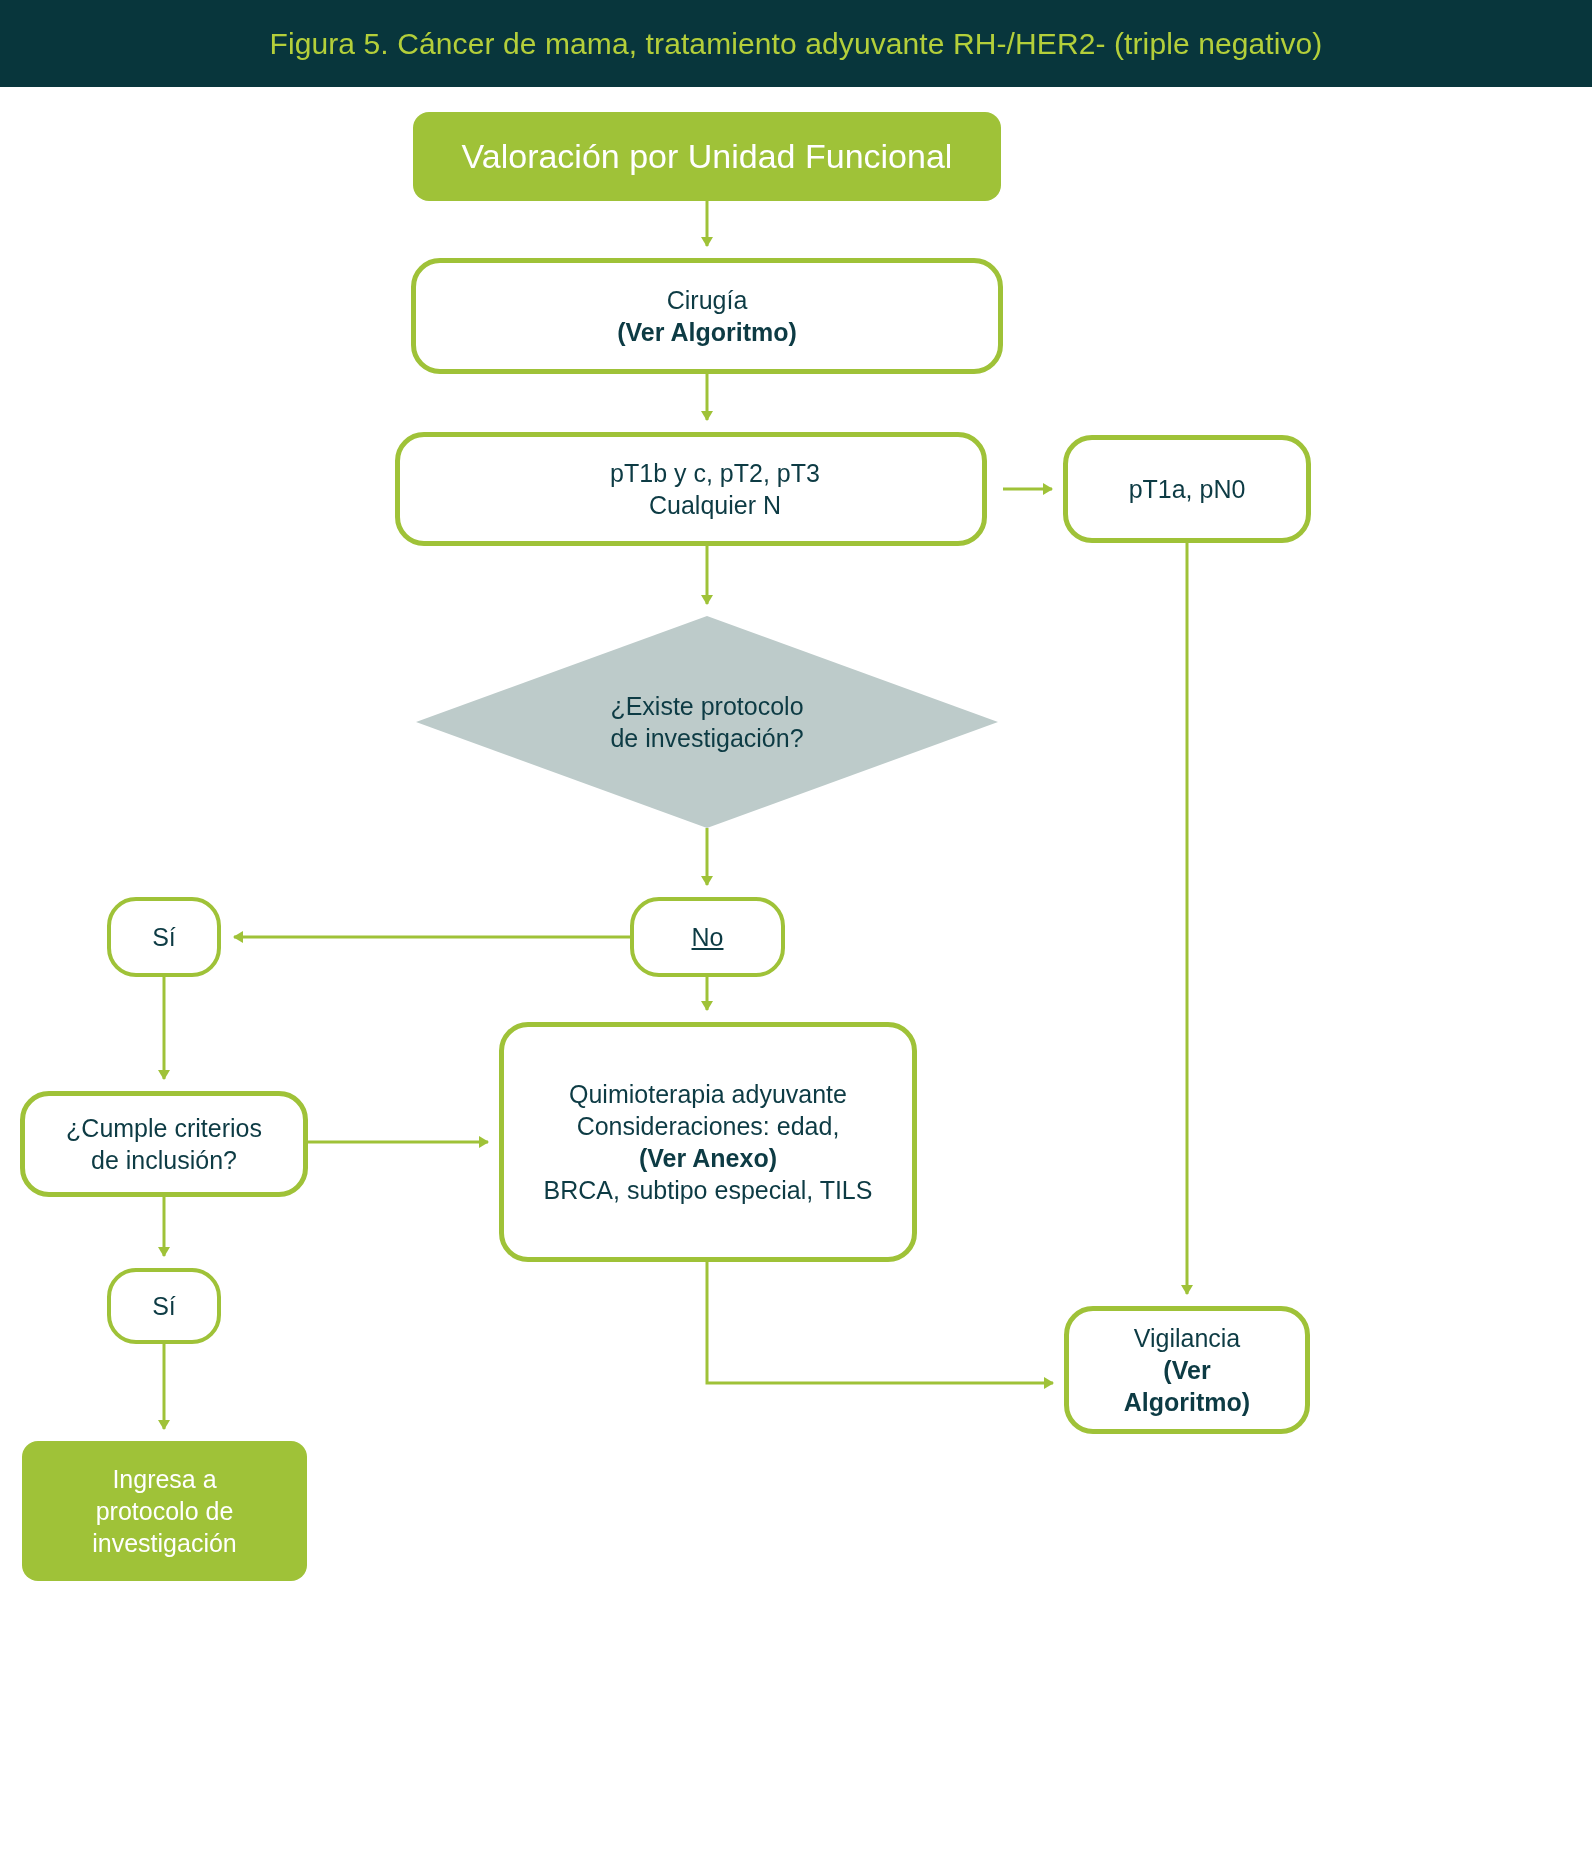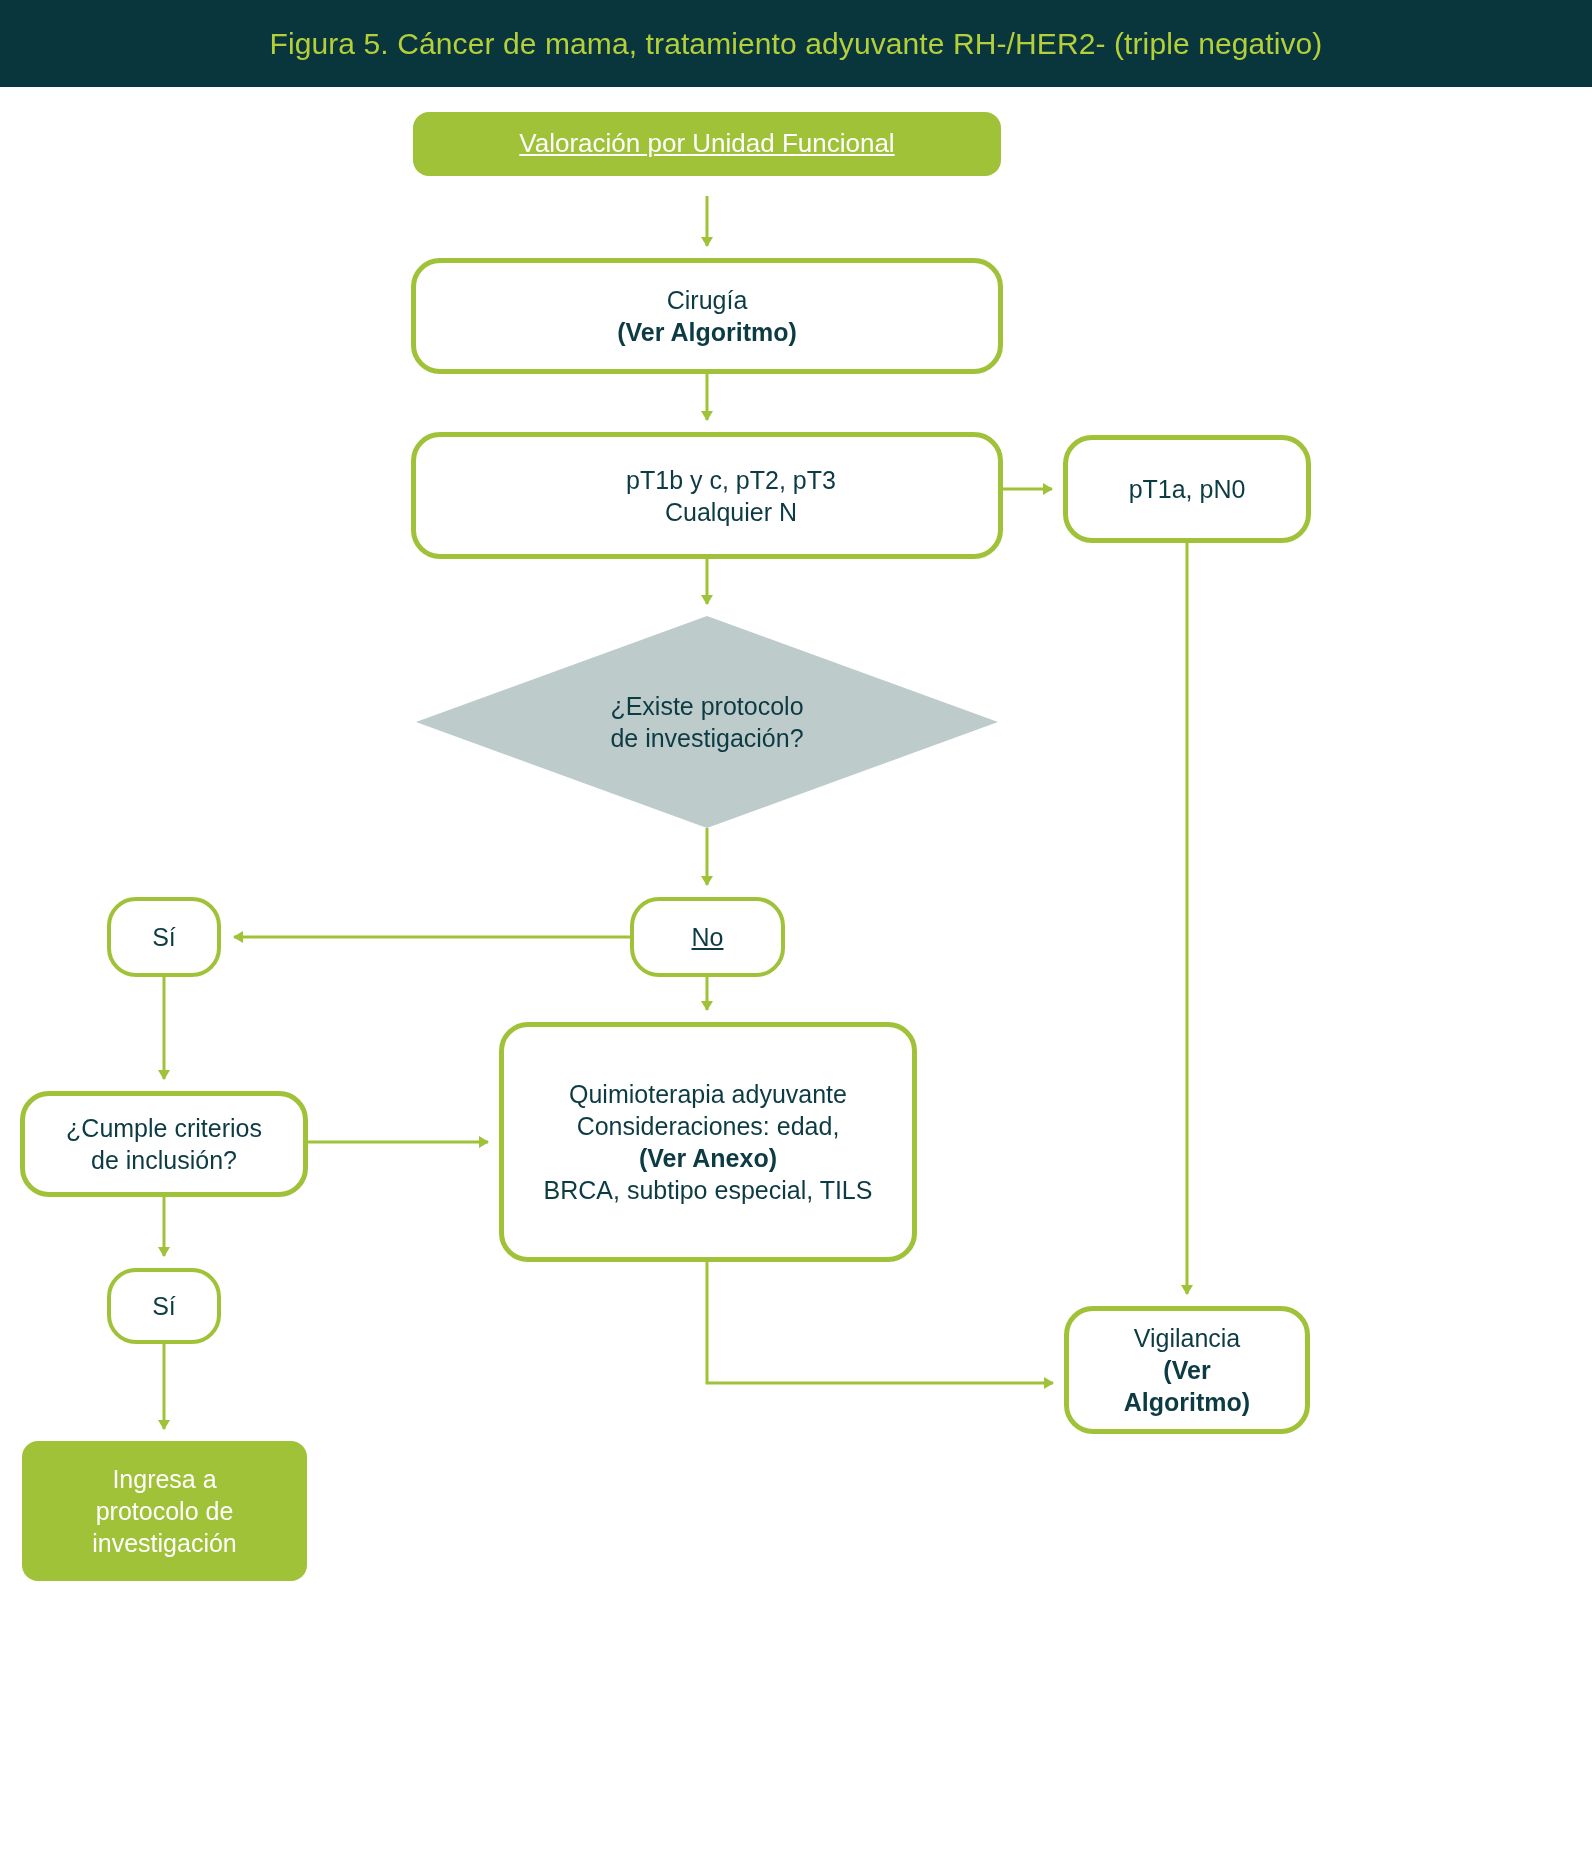--- a/index.html
+++ b/index.html
@@ -79,23 +79,23 @@
     position: absolute;
     left: 0; top: 0;
     width: 100%; height: 100%;
     background: #bdcbca;
     clip-path: polygon(50% 0%, 100% 50%, 50% 100%, 0% 50%);
     z-index: 0;
   }
   .node.diamond .lines { position: relative; z-index: 1; }
 
   
-  #n-valoracion { left: 413px; top: 112px;  width: 588px; height: 64px;  font-size: 26px; text-decoration: underline; }
+  #n-valoracion { left: 413px; top: 112px;  width: 588px; height: 89px;  font-size: 34px; }
   #n-cirugia    { left: 411px; top: 258px;  width: 592px; height: 116px; }
-  #n-stage      { left: 411px; top: 432px;  width: 592px; height: 127px; padding-left: 48px; }
+  #n-stage      { left: 395px; top: 432px;  width: 592px; height: 114px; padding-left: 48px; }
   #n-pt1a       { left: 1063px; top: 435px; width: 248px; height: 108px; }
   #n-diamond    { left: 416px; top: 616px;  width: 582px; height: 212px; }
   #n-si1        { left: 107px;  top: 897px;  width: 114px; height: 80px; }
   #n-no         { left: 630px;  top: 897px;  width: 155px; height: 80px; text-decoration: underline; }
   #n-criterios  { left: 20px;   top: 1091px; width: 288px; height: 106px; }
   #n-quimio     { left: 499px;  top: 1022px; width: 418px; height: 240px; }
   #n-si2        { left: 107px;  top: 1268px; width: 114px; height: 76px; }
   #n-ingresa    { left: 22px;   top: 1441px; width: 285px; height: 140px; font-size: 25px; }
   #n-vigilancia { left: 1064px; top: 1306px; width: 246px; height: 128px; }
 </style>

